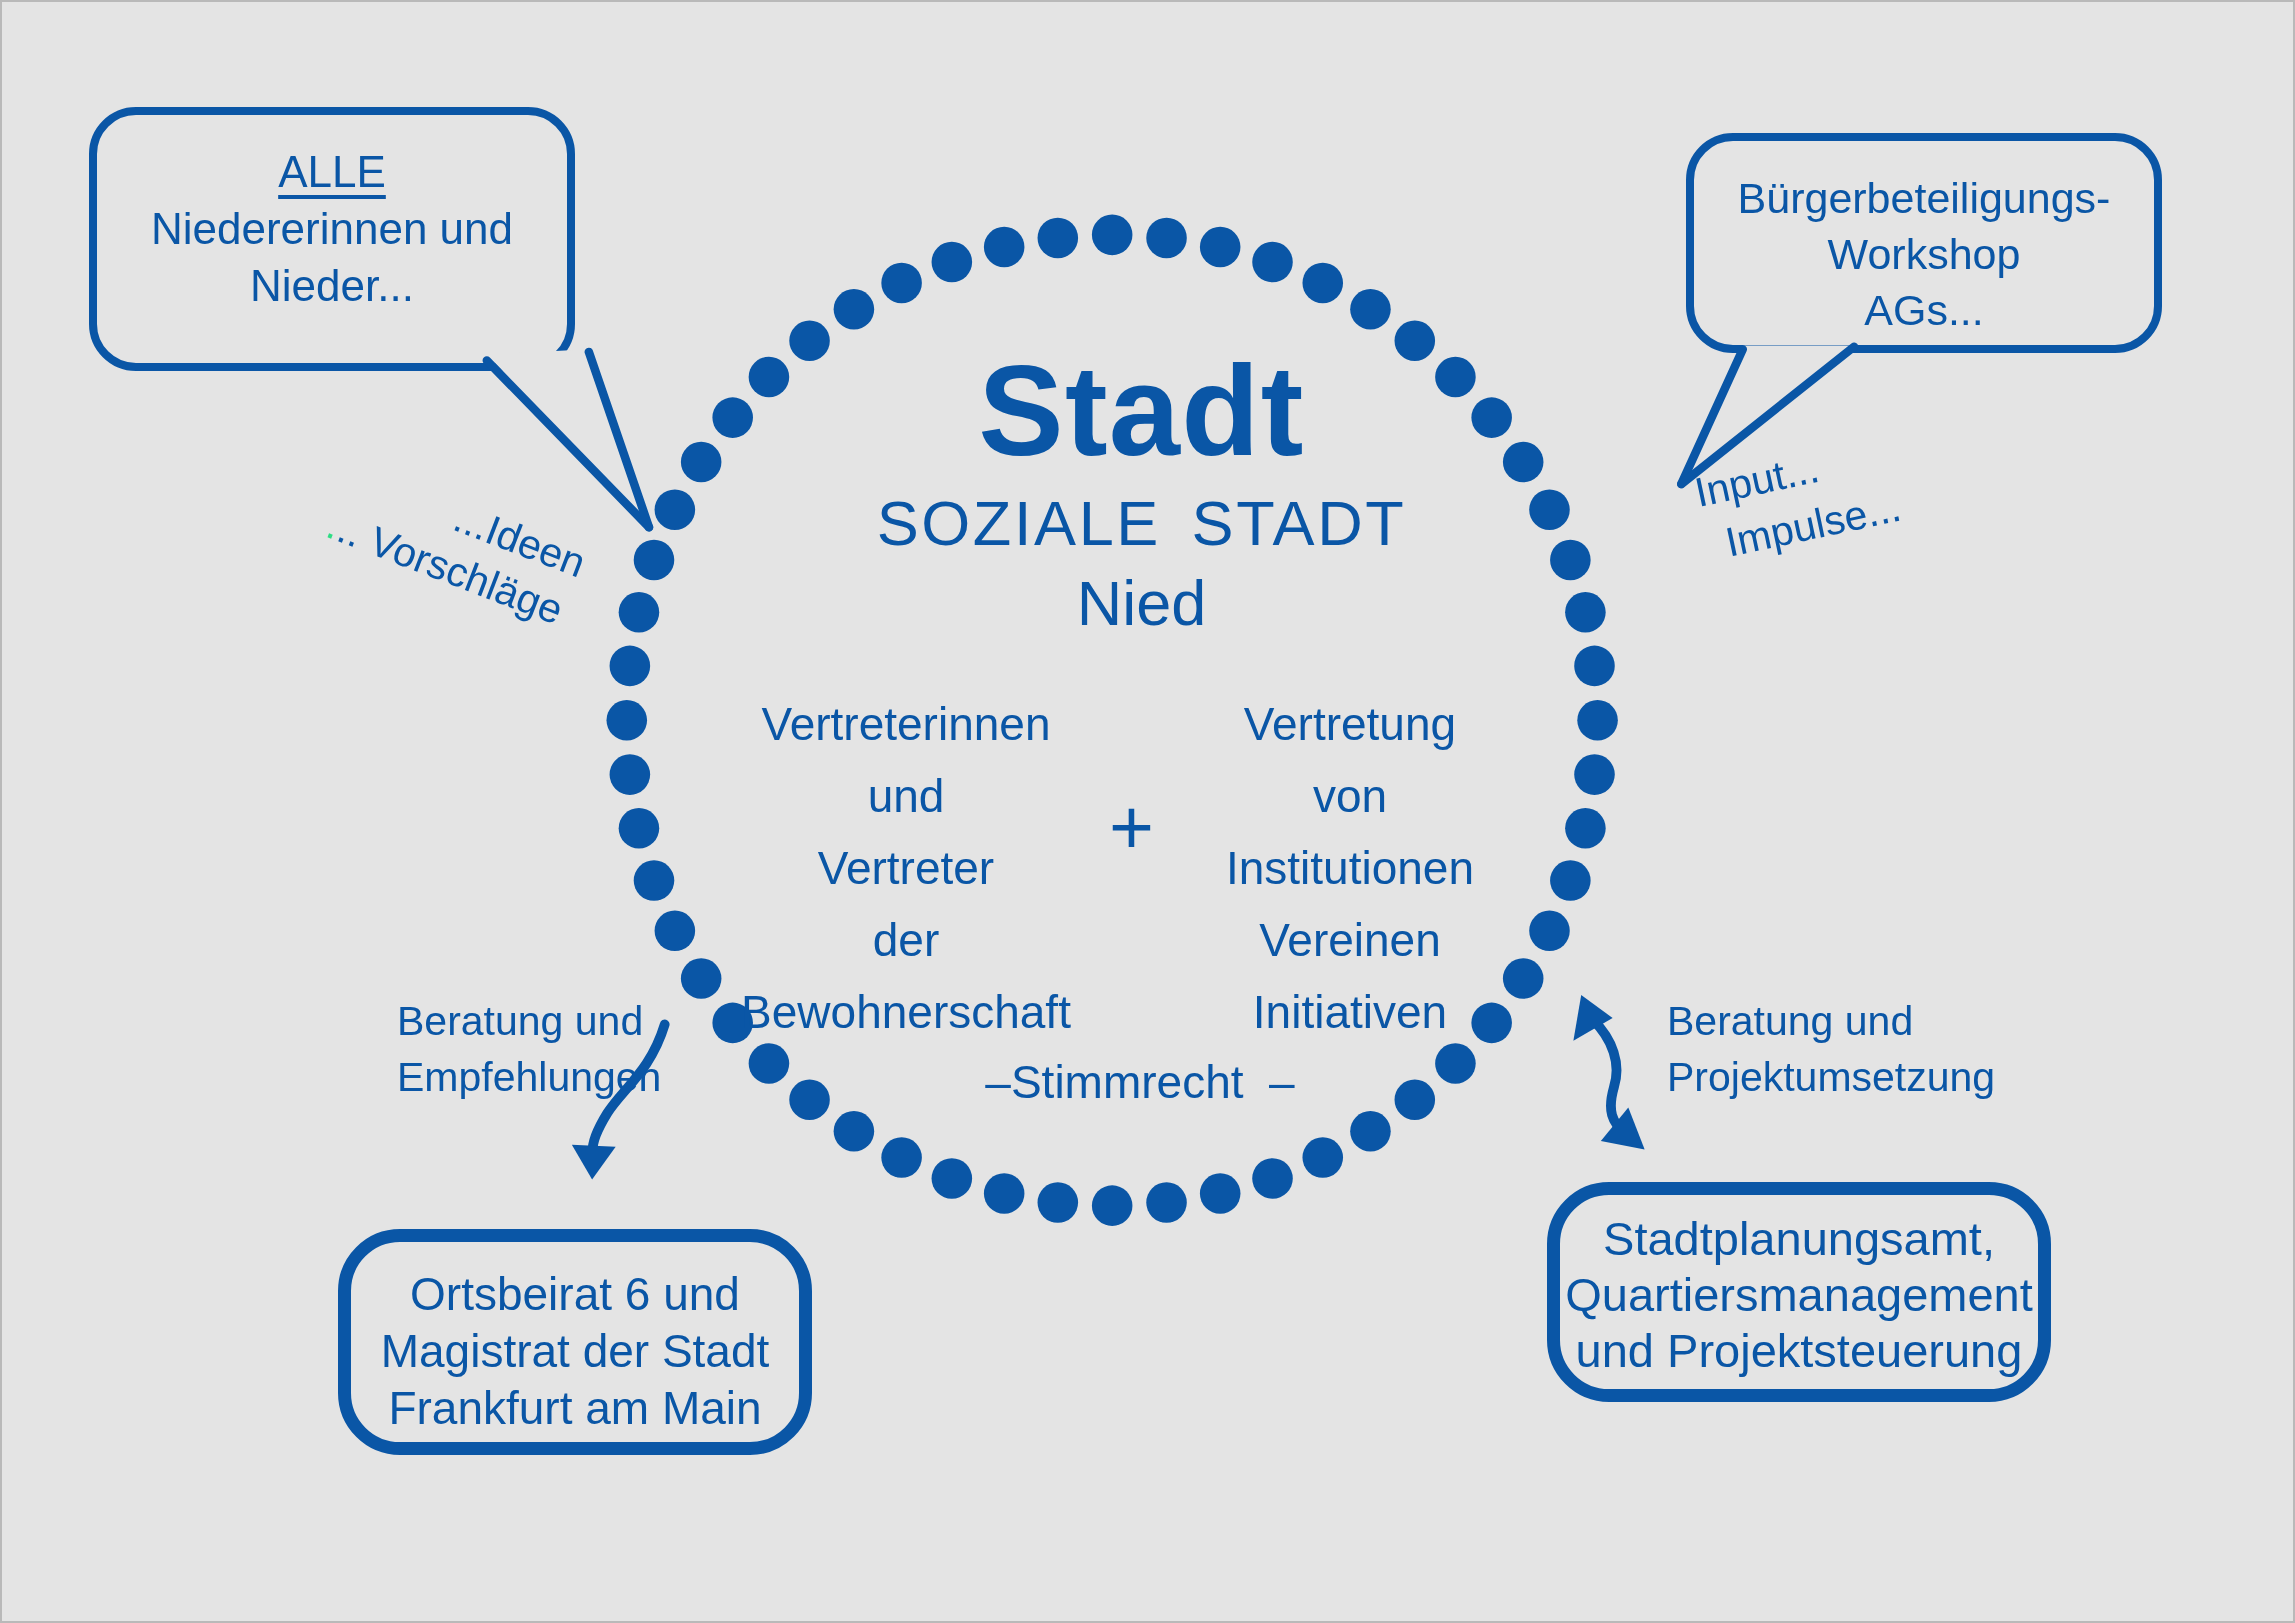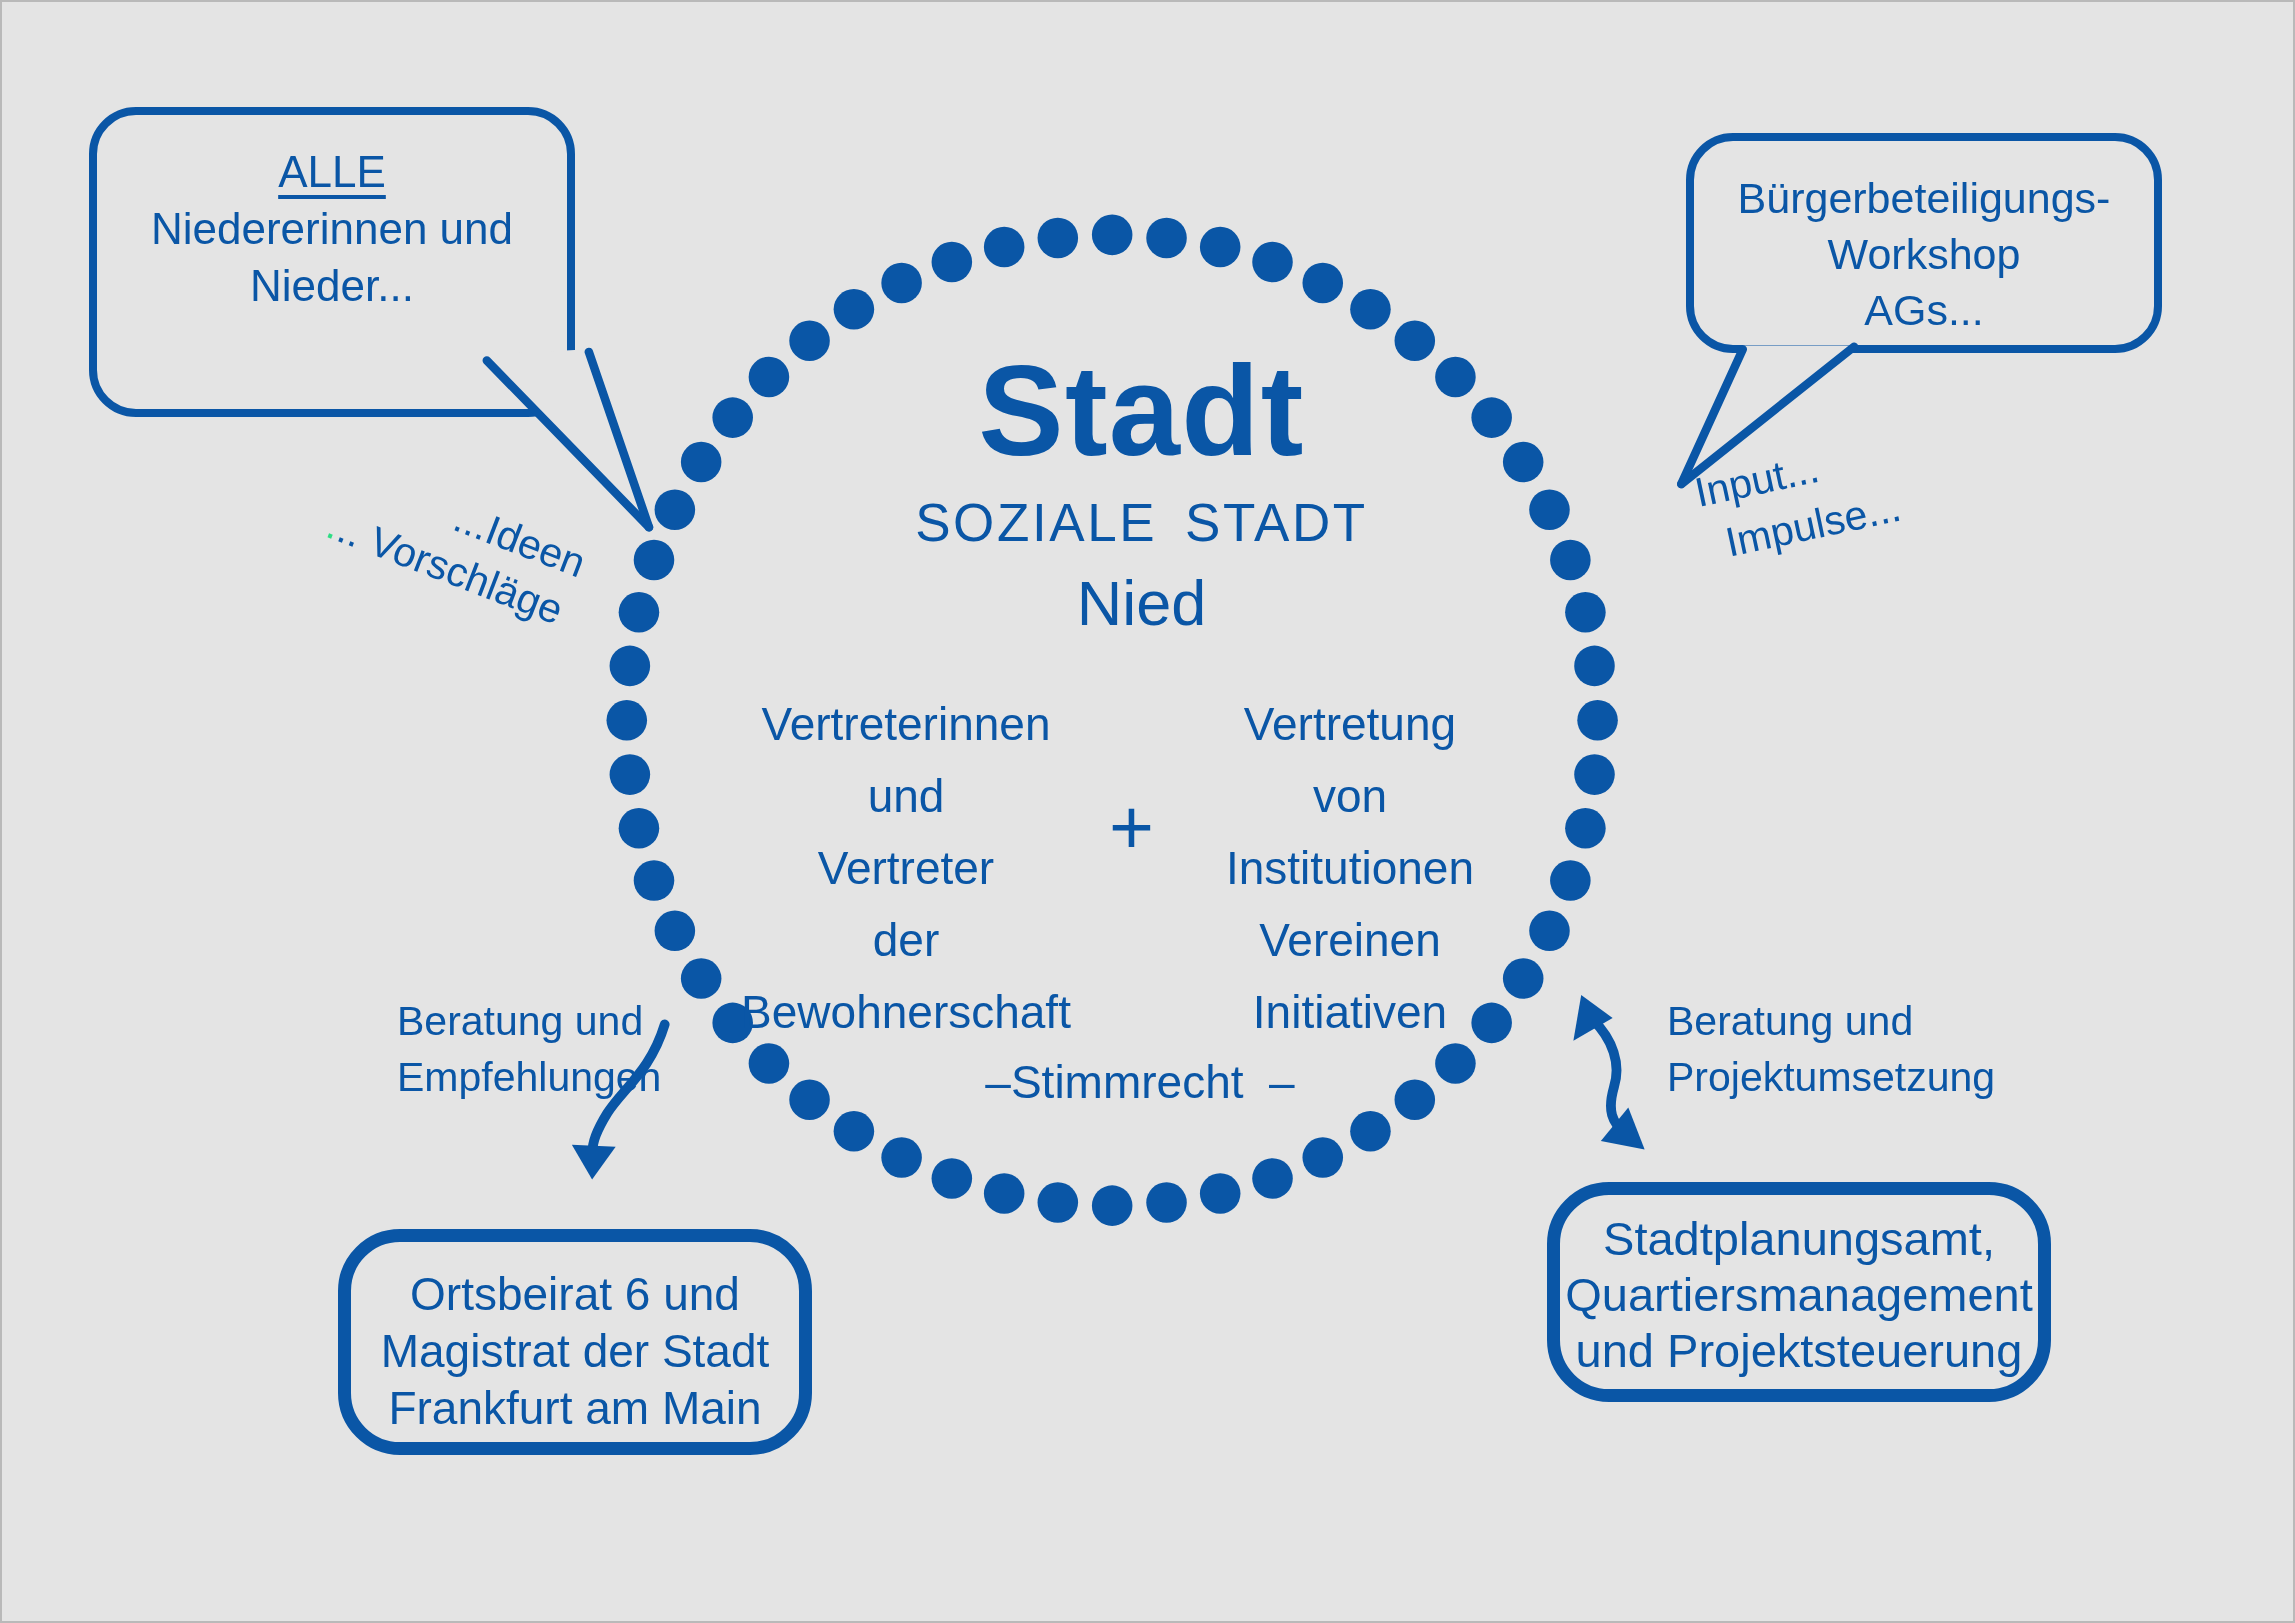--- a/index.html
+++ b/index.html
@@ -23,30 +23,30 @@
   
   .bubble{
     position:absolute;
     box-sizing:border-box;
     background:var(--bg);
     border:8.5px solid var(--blue);
     border-radius:47px;
     text-align:center;
   }
   .bubble .ln{display:block;}
-  .bubble-tl{left:89px;top:107px;width:486px;height:310px;font-size:44px;line-height:57px;padding-top:27.5px;}
+  .bubble-tl{left:89px;top:107px;width:486px;height:264px;font-size:44px;line-height:57px;padding-top:27.5px;}
   .bubble-tr{left:1686px;top:133px;width:476px;height:220px;font-size:43px;line-height:56px;padding-top:29px;}
   .bubble-bl{left:338px;top:1197px;width:474px;height:226px;border-width:13px;border-radius:62px;font-size:46px;line-height:57px;padding-top:23.6px;margin-top:32px;}
   .bubble-br{left:1547px;top:1182px;width:504px;height:220px;border-width:13px;border-radius:62px;font-size:47px;line-height:56px;padding-top:16px;}
   .underline{text-decoration:underline;text-decoration-thickness:3.9px;text-underline-offset:7.9px;}
 
   
   .title-block{left:749px;top:340px;width:785px;text-align:center;}
   .title-main{font-size:128px;font-weight:bold;line-height:141px;letter-spacing:1.3px;}
-  .title-sub{font-size:53px;line-height:84px;letter-spacing:2.6px;word-spacing:10.5px;}
+  .title-sub{font-size:63px;line-height:84px;letter-spacing:2.6px;word-spacing:10.5px;}
   .title-sub2{font-size:63px;line-height:76px;}
 
   
   .col{top:680px;width:380px;text-align:center;font-size:46px;line-height:56px;}
   .col .ln{display:block;margin-top:16px;}
   .col-left{left:716px;}
   .col-right{left:1160px;}
   .plus{left:1092px;top:783px;width:79px;text-align:center;font-size:77px;font-weight:normal;}
   .voting{left:911px;top:1055px;width:458px;text-align:center;font-size:46px;white-space:pre;}
 

